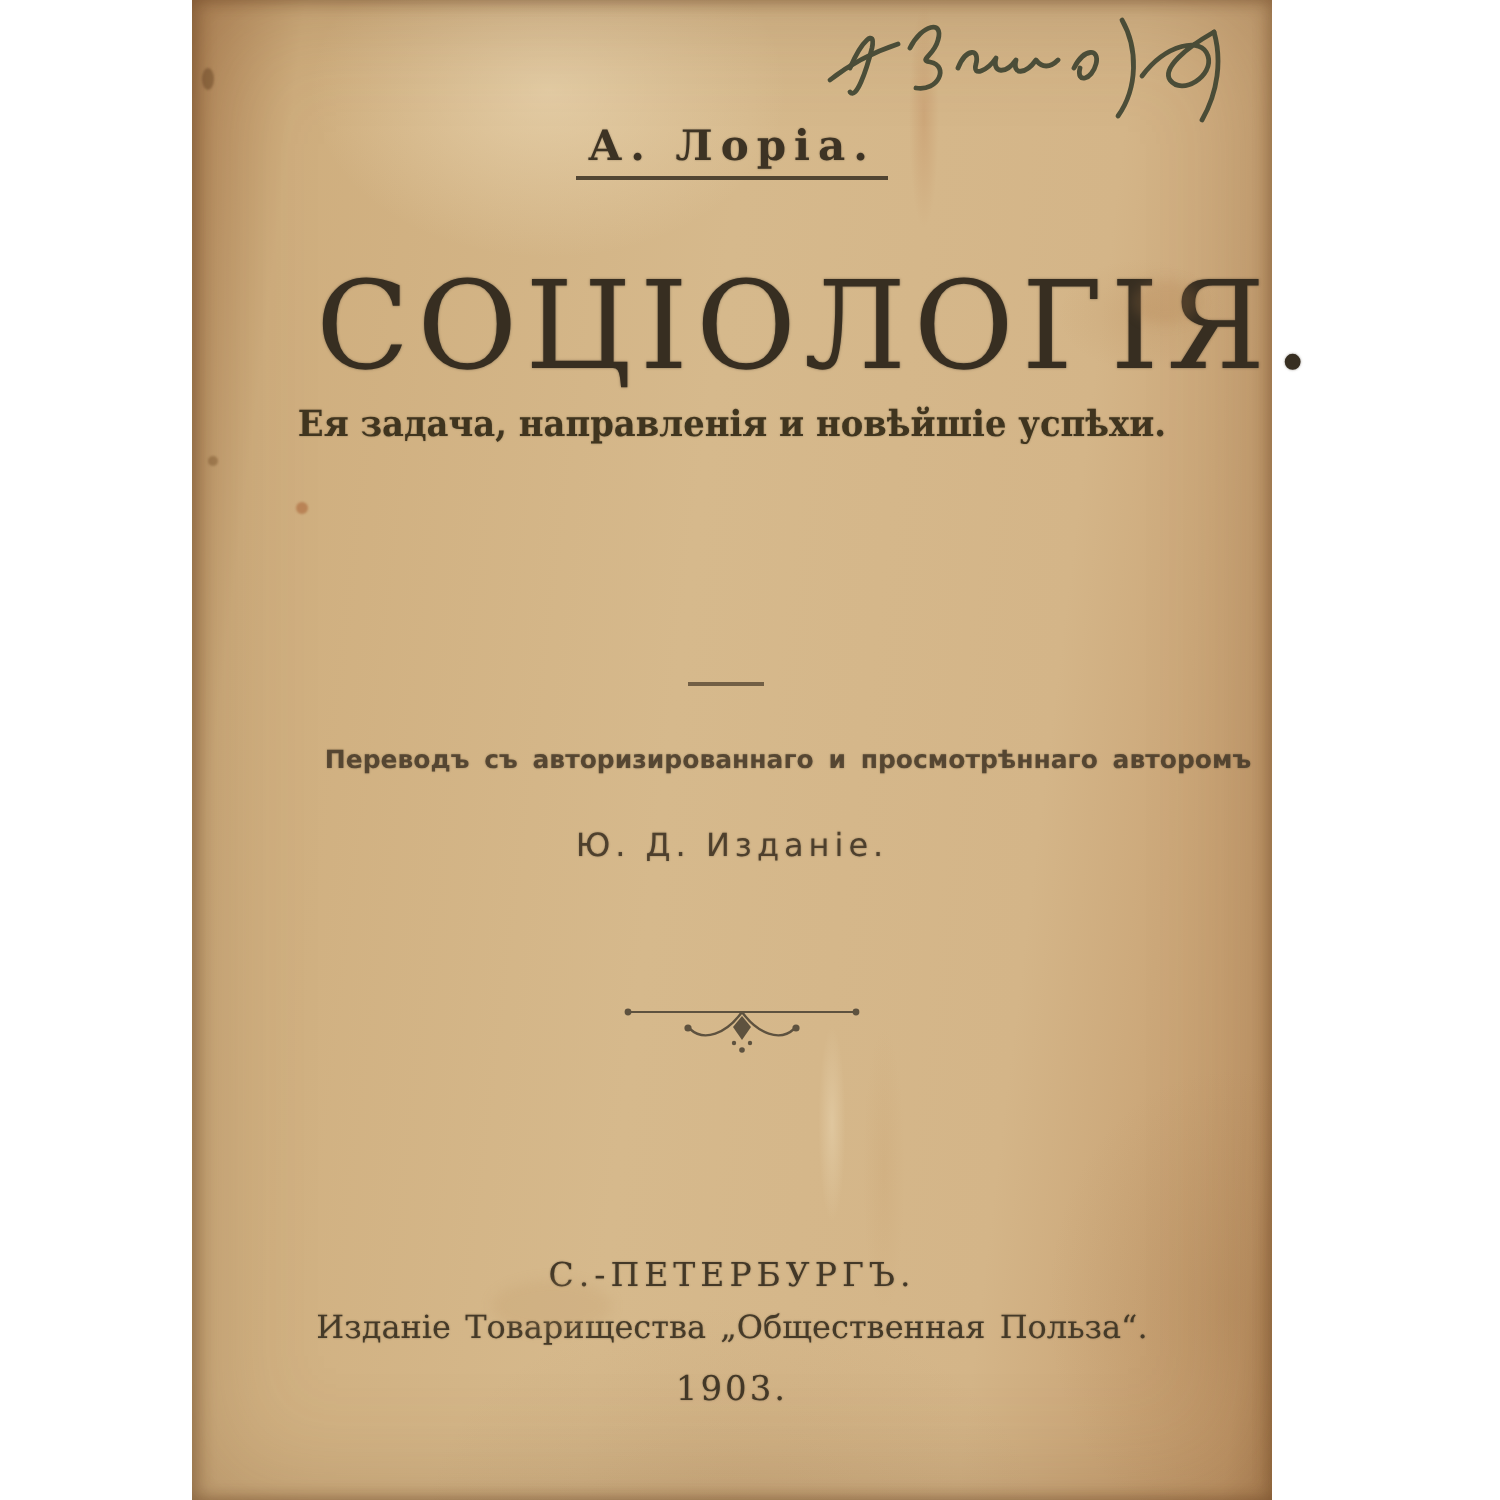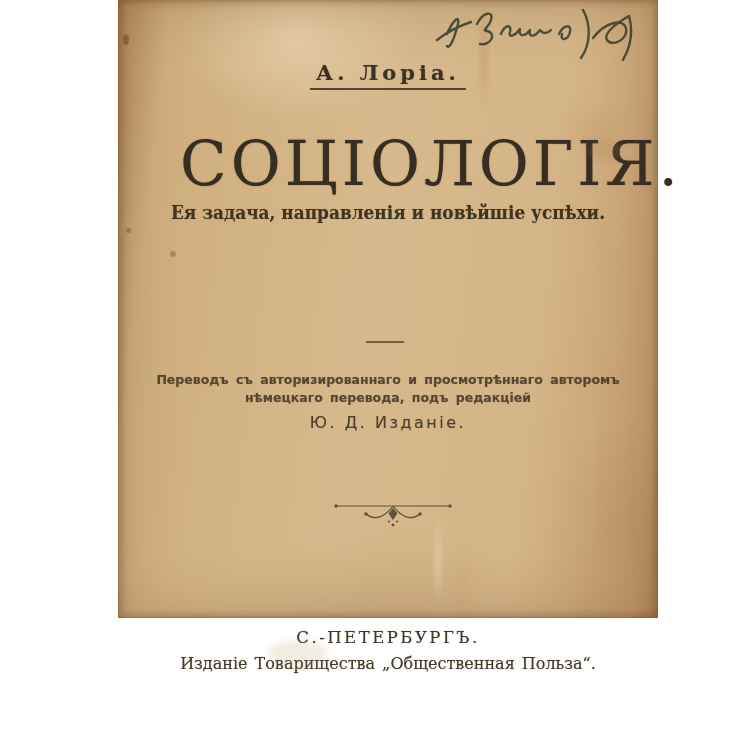--- a/index.html
+++ b/index.html
@@ -13,24 +13,24 @@
   }
   .canvas {
     position: relative;
     width: 750px;
     height: 750px;
     background: #ffffff;
   }
   
   .page {
     position: absolute;
-    left: 118px;
+    left: 96px;
     top: 0;
     width: 540px;
-    height: 618px;
+    height: 750px;
     background:
       radial-gradient(ellipse 170px 120px at 33% 6%, rgba(241,224,190,0.55), rgba(241,224,190,0) 70%),
       radial-gradient(ellipse 10px 75px at 366px 58px, rgba(186,128,82,0.30), rgba(186,128,82,0) 75%),
       radial-gradient(ellipse 9px 65px at 320px 562px, rgba(230,209,172,0.60), rgba(230,209,172,0) 75%),
       radial-gradient(ellipse 14px 95px at 346px 585px, rgba(198,158,108,0.22), rgba(198,158,108,0) 75%),
       radial-gradient(ellipse 130px 170px at 96% 87%, rgba(150,105,60,0.18), rgba(150,105,60,0) 70%),
       radial-gradient(ellipse 220px 150px at 50% 101%, rgba(150,105,60,0.12), rgba(150,105,60,0) 70%),
       radial-gradient(ellipse 60px 40px at 88% 21%, rgba(170,120,70,0.15), rgba(170,120,70,0) 70%),
       linear-gradient(97deg, #b58a5c 0%, #cfae7e 9%, #d6b98c 45%, #d4b588 75%, #c49b6c 96%, #b3885a 100%);
     box-shadow:
@@ -105,20 +105,21 @@
     background: rgba(80,66,46,0.75);
   }
   .translation {
     top: 371px;
     font-size: 12.5px;
     font-weight: bold;
     font-family: "DejaVu Sans", "Liberation Sans", sans-serif;
     color: rgba(74,60,42,0.85);
     word-spacing: 3px;
     line-height: 17.5px;
+    padding-left: 28px;
   }
   .translator {
     top: 413px;
     font-size: 16px;
     font-family: "DejaVu Sans", "Liberation Sans", sans-serif;
     letter-spacing: 2.5px;
     color: rgba(70,58,40,0.92);
   }
   .city {
     top: 628px;
@@ -181,21 +182,20 @@
 
     <div class="tline title">СОЦІОЛОГІЯ.</div>
 
     <div class="tline subtitle">Ея задача, направленія и новѣйшіе успѣхи.</div>
 
 
     <div class="rule-small"></div>
 
     <div class="tline translation">
       <div>Переводъ съ авторизированнаго и просмотрѣннаго авторомъ</div>
-      <div>нѣмецкаго перевода, подъ редакціей</div>
     </div>
 
     <div class="tline translator">Ю. Д. Изданіе.</div>
 
     <svg class="ornament" viewBox="0 0 122 34">
       <g stroke="#4a4132" fill="#4a4132" opacity="0.85">
         <line x1="4" y1="7" x2="118" y2="7" stroke-width="1.1"></line>
         <circle cx="4" cy="7" r="1.7" stroke="none"></circle>
         <circle cx="118" cy="7" r="1.7" stroke="none"></circle>
         <path d="M61,7 C53,18 42,22 35,15.5" fill="none" stroke-width="1.2"></path>
@@ -204,20 +204,21 @@
         <circle cx="88" cy="15" r="1.8" stroke="none"></circle>
         <path d="M61,9 L56.5,14.5 L61,21 L65.5,14.5 Z" stroke="none"></path>
         <circle cx="57" cy="22.5" r="1.1" stroke="none"></circle>
         <circle cx="65" cy="22.5" r="1.1" stroke="none"></circle>
         <circle cx="61" cy="26" r="1.4" stroke="none"></circle>
       </g>
     </svg>
 
     <div class="tline publisher">Изданіе Товарищества „Общественная Польза“.</div>
     <div class="tline city">С.-ПЕТЕРБУРГЪ.</div>
+    <div class="tline year">1903.</div>
 
     <div class="stain-dot" style="left:5px; top:34px; width:6px; height:11px; background:rgba(95,62,30,0.45);"></div>
     <div class="stain-dot" style="left:52px; top:251px; width:6px; height:6px; background:rgba(168,96,52,0.55);"></div>
     <div class="stain-dot" style="left:8px; top:228px; width:5px; height:5px; background:rgba(110,72,36,0.4);"></div>
     <div class="smudge" style="left:470px; top:140px; width:34px; height:22px; background:rgba(176,126,76,0.20);"></div>
     <div class="smudge" style="left:150px; top:640px; width:60px; height:26px; background:rgba(190,150,100,0.18);"></div>
   </div>
 
 </div>
 

